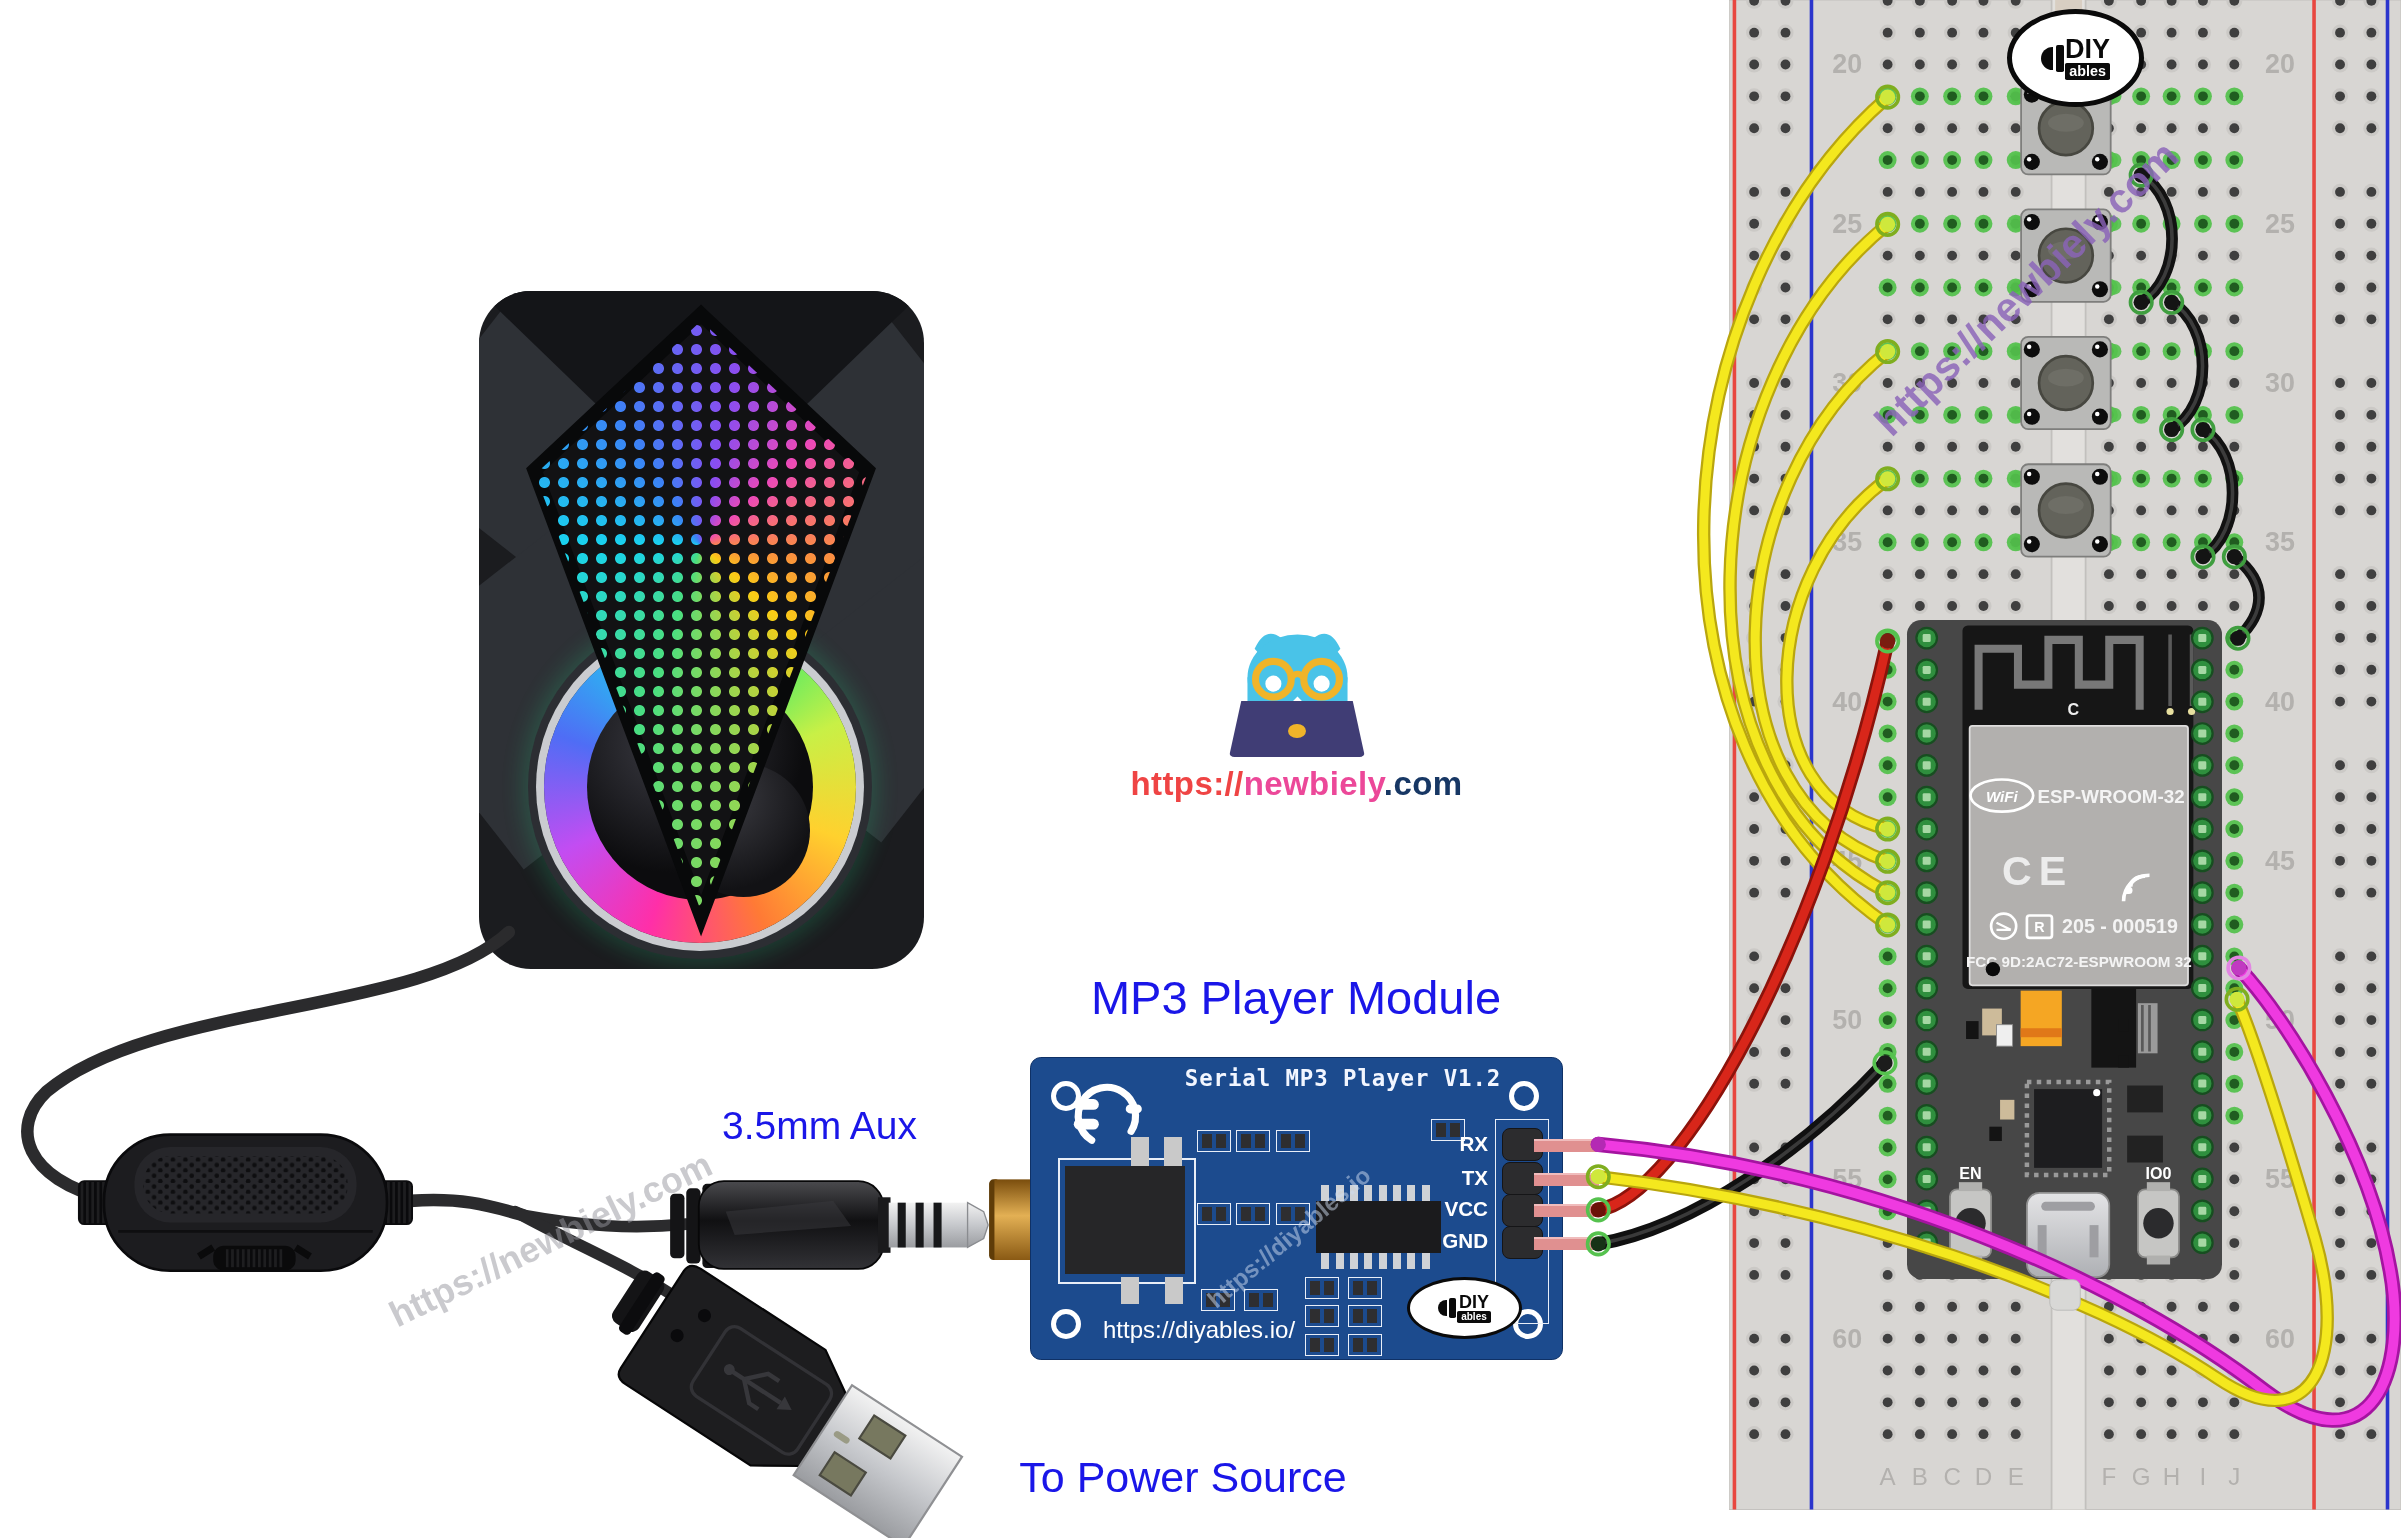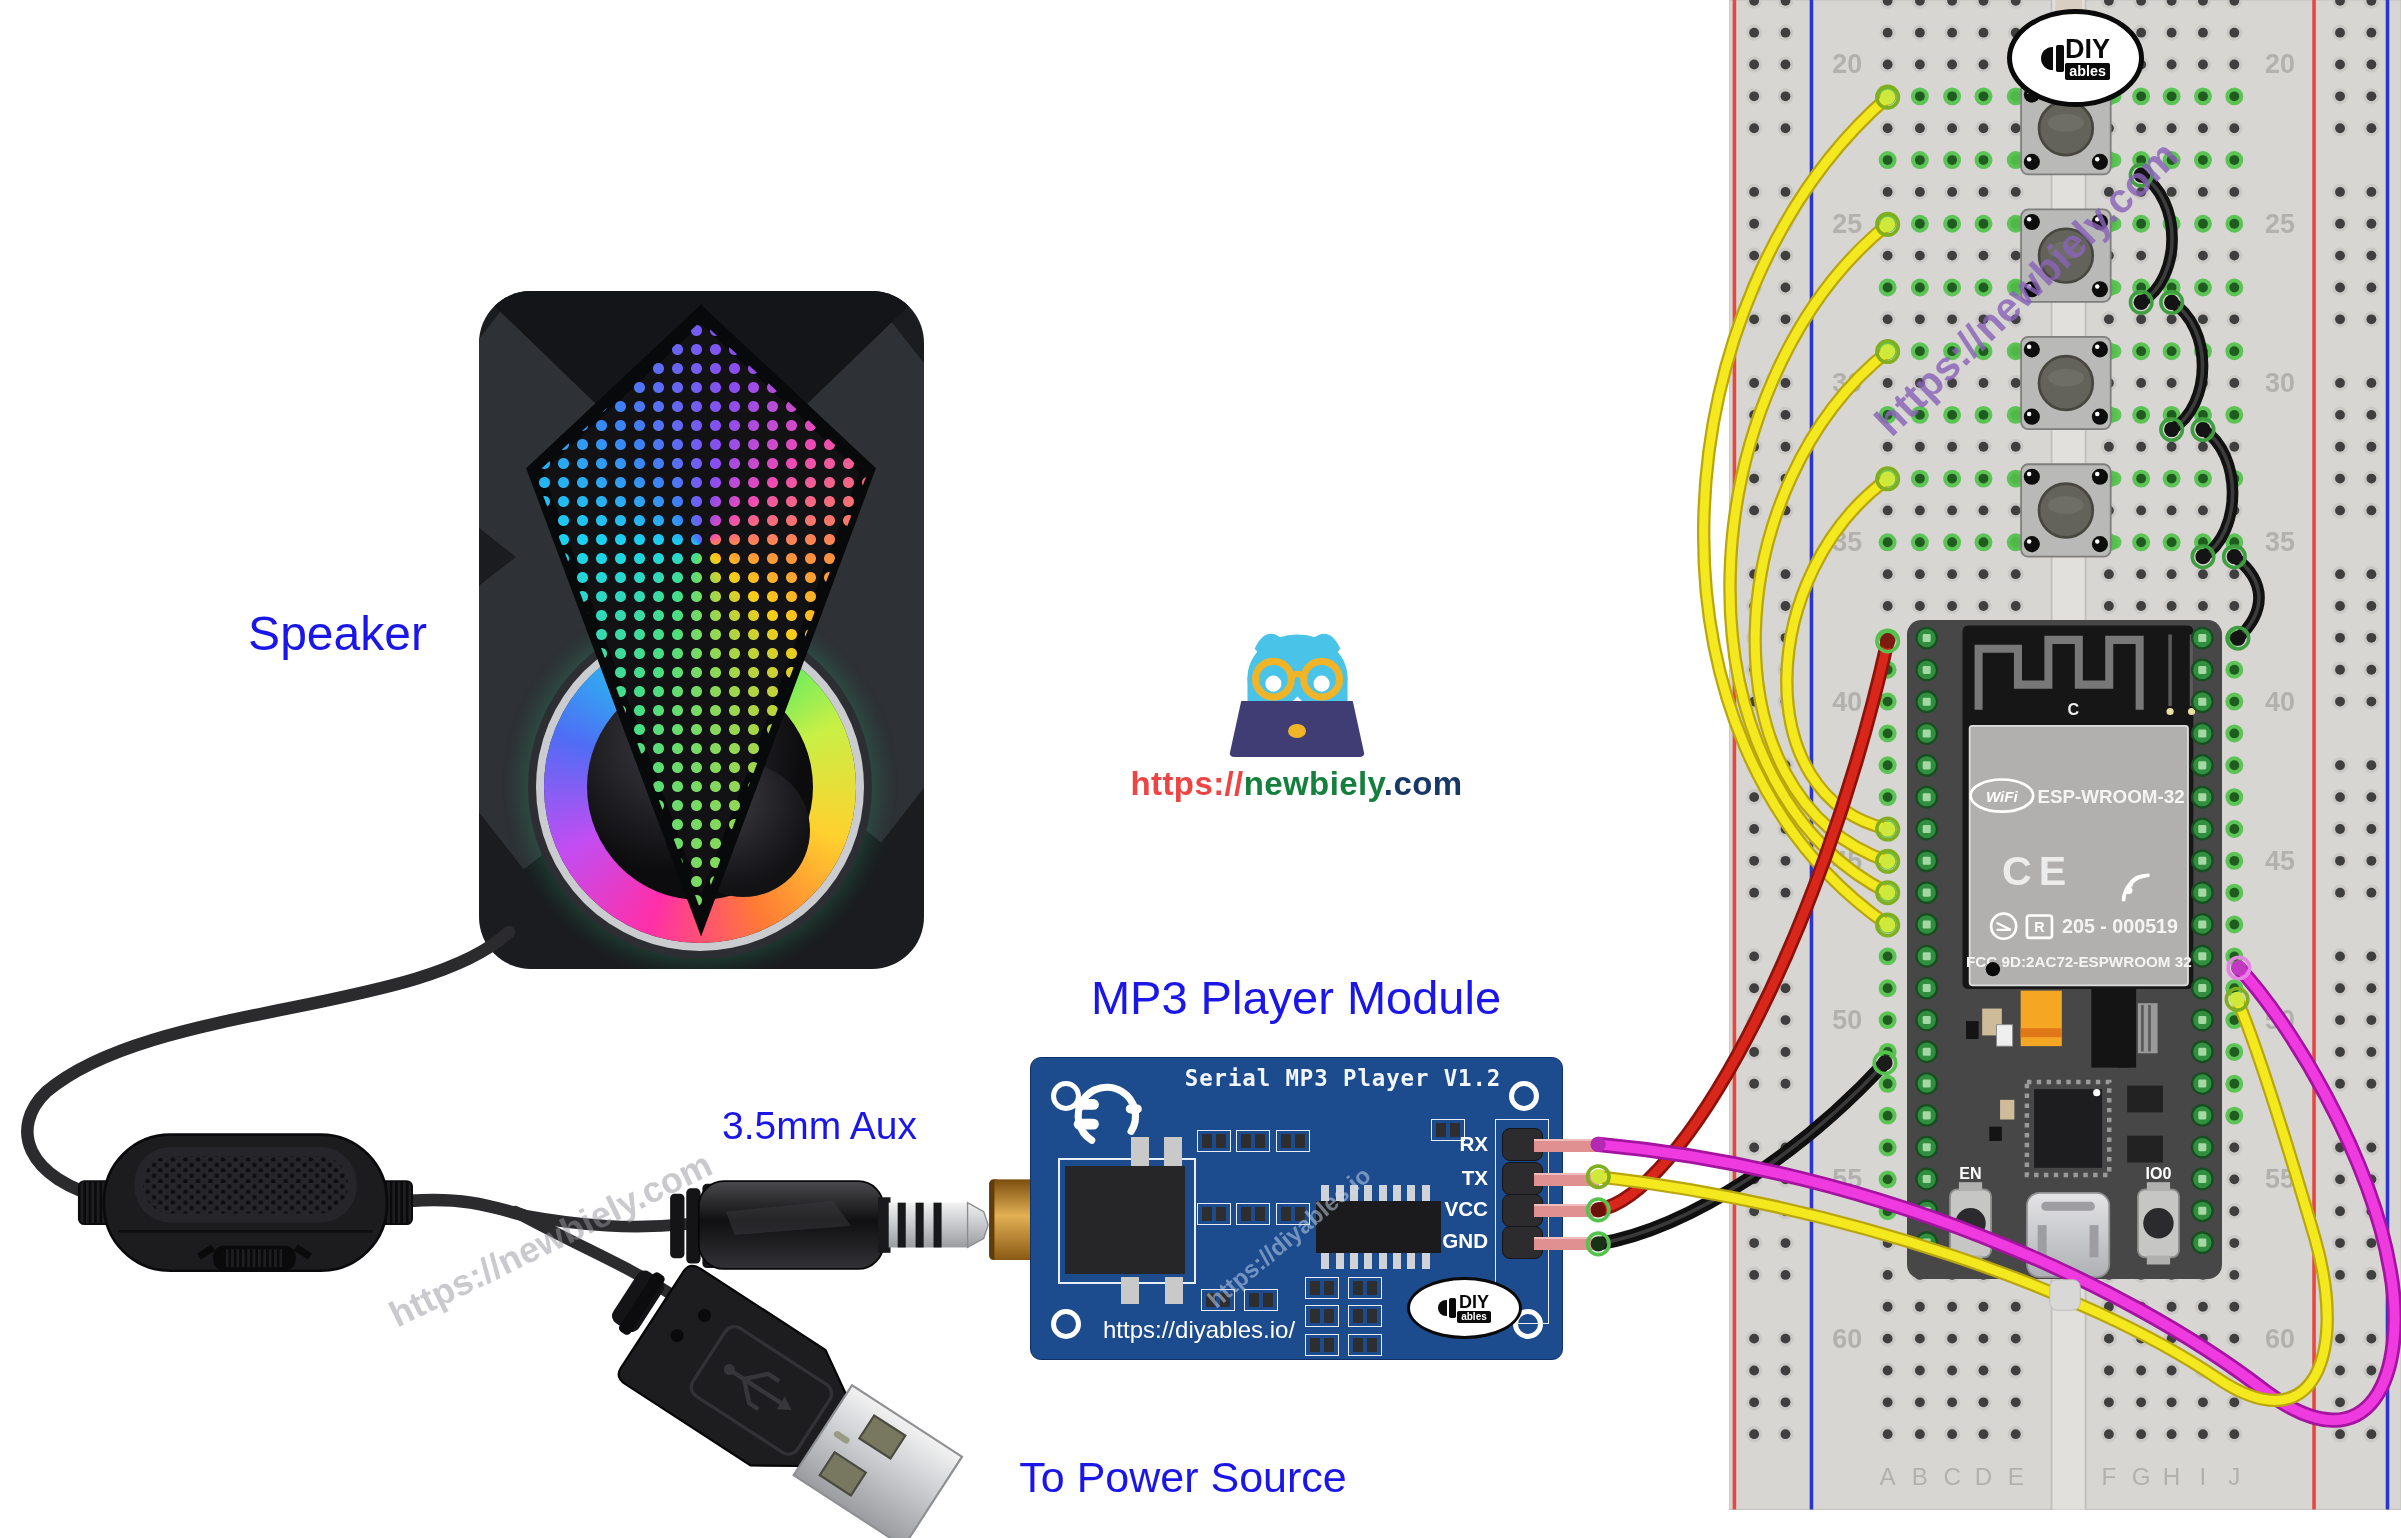--- a/index.html
+++ b/index.html
@@ -58,21 +58,20 @@
          border-radius:14.3px;z-index:5;}
   
   .wm{position:absolute;font-weight:700;white-space:nowrap;z-index:8;pointer-events:none;}
   svg text{font-family:"Liberation Sans",sans-serif;}
 </style>
 </head>
 <body>
 
 <div id="stage">
 
-  <div class="blue-label" style="left:203px;top:606px;width:269px;font-size:48px;">Speaker</div>
 
   <div id="speaker">
     <div class="facet" style="left:-81px;top:134px;width:627px;height:251px;transform:rotate(38deg);"></div>
     <div class="facet" style="left:-99px;top:161px;width:627px;height:251px;transform:rotate(-38deg);"></div>
     <div class="facet" style="left:0;top:0;width:445px;height:215px;background:#141518;clip-path:polygon(0 0,100% 0,50% 100%);"></div>
     <div id="driver">
       <div id="driver-inner">
         <div id="driver-cap"></div>
       </div>
     </div>
@@ -93,21 +92,21 @@
     <circle cx="107" cy="64" r="20" fill="#49c3e8" stroke="#f0b429" stroke-width="8"></circle>
     <path d="M 73,62 Q 80,54 87,62" fill="none" stroke="#f0b429" stroke-width="7"></path>
     <circle cx="53" cy="69" r="9" fill="#fff"></circle>
     <circle cx="107" cy="69" r="9" fill="#fff"></circle>
     <rect x="74" y="86" width="12" height="12" fill="#fff" transform="rotate(45 80 92)"></rect>
   </svg>
   <div id="nb-laptop">
     <div id="nb-dot"></div>
   </div>
   <div id="nb-url">
-    <span style="color:#ef4444">https://</span><span style="color:#15803d">newbiely</span><span style="color:#173764">.com</span>
+    <span style="color:#ef4444">https://</span><span style="color:#ec4899">newbiely</span><span style="color:#173764">.com</span>
   </div>
 
   <svg class="abs" style="left:0;top:0;z-index:3;" width="2401" height="1539" viewBox="0 0 2680 1717">
     <defs>
       <linearGradient id="silverV" x1="0" y1="0" x2="0" y2="1">
         <stop offset="0" stop-color="#f2f2f2"></stop>
           <stop offset=".5" stop-color="#c6c8cc"></stop>
           <stop offset="1" stop-color="#9a9ca0"></stop>
       </linearGradient>
       <linearGradient id="barrelV" x1="0" y1="0" x2="0" y2="1">

